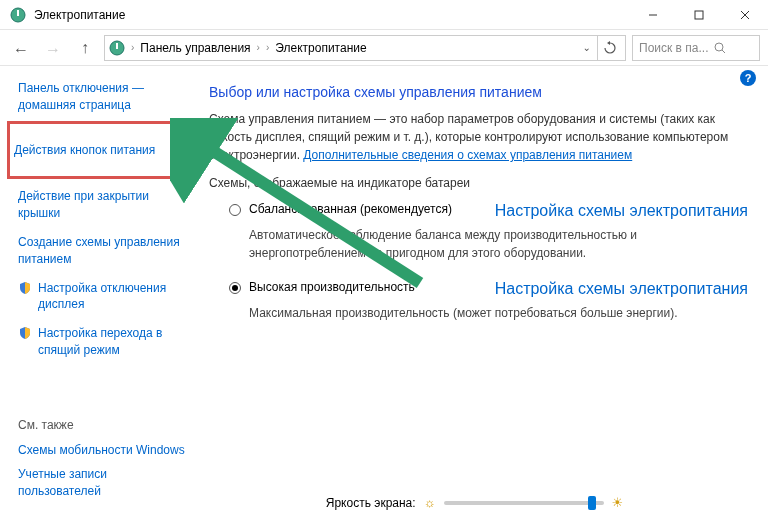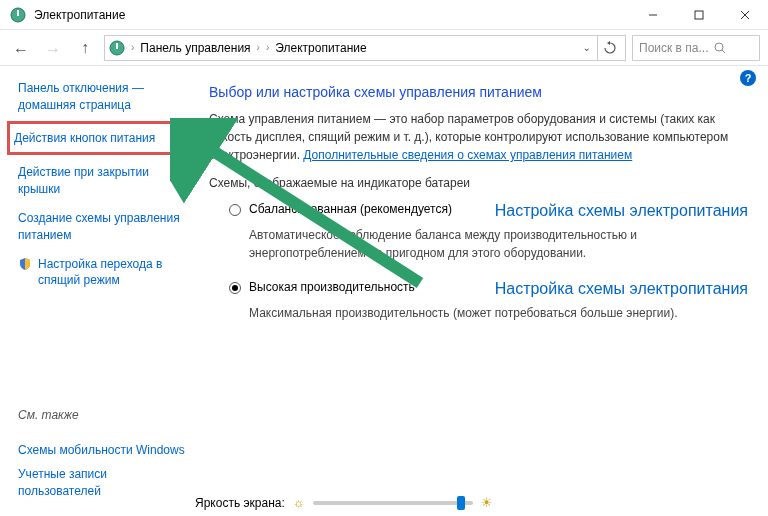--- a/index.html
+++ b/index.html
@@ -20,39 +20,39 @@
 .breadcrumb .mini-icon { width: 16px; height: 16px; }
 .refresh-btn { width: 24px; height: 24px; display: flex; align-items: center; justify-content: center; border-left: 1px solid #ccc; }
 .searchbox { width: 128px; height: 26px; border: 1px solid #ccc; display: flex; align-items: center; padding: 0 6px; gap: 6px; font-size: 12px; color: #888; }
 
 .help-icon { position: absolute; right: 12px; top: 70px; width: 16px; height: 16px; border-radius: 50%; background: #0066cc; color: #fff; font-size: 11px; display: flex; align-items: center; justify-content: center; font-weight: bold; cursor: pointer; }
 
 .content { display: flex; height: calc(100% - 66px); }
 .sidebar { width: 195px; padding: 14px 8px 8px 18px; display: flex; flex-direction: column; }
 .sidebar .home-link { color: #0066cc; margin-bottom: 10px; line-height: 1.4; cursor: pointer; }
 .sidebar .nav-link { color: #0066cc; margin-bottom: 12px; line-height: 1.4; cursor: pointer; display: flex; align-items: flex-start; gap: 6px; }
-.sidebar .nav-link.highlighted { outline: 3px solid #d9534f; padding: 6px 4px; margin-left: -8px; margin-right: -4px; }
+.sidebar .nav-link.highlighted { outline: 3px solid #d9534f; padding: 18px 4px; margin-left: -8px; margin-right: -4px; }
 .sidebar .nav-icon { width: 14px; height: 14px; flex-shrink: 0; margin-top: 1px; }
 .sidebar .spacer { flex: 1; }
-.sidebar .see-also-label { color: #555; margin-bottom: 20px; font-style: italic; }
+.sidebar .see-also-label { color: #555; margin-bottom: 10px; }
 .sidebar .see-also-link { color: #0066cc; margin-bottom: 8px; line-height: 1.4; cursor: pointer; }
 
 .main { flex: 1; padding: 18px 20px 8px 14px; position: relative; }
 .main h1 { font-size: 14px; font-weight: 400; color: #1d4ed8; margin-bottom: 10px; }
 .main .desc { font-size: 12px; color: #333; line-height: 1.5; margin-bottom: 12px; }
 .main .desc .link { color: #0066cc; text-decoration: underline; cursor: pointer; }
 .main .section-label { font-size: 12px; color: #333; margin-bottom: 12px; }
 .plan { display: flex; margin-bottom: 6px; padding-left: 20px; }
 .plan .radio { width: 12px; height: 12px; border: 1px solid #555; border-radius: 50%; margin-right: 8px; margin-top: 2px; position: relative; flex-shrink: 0; }
 .plan .radio.checked::after { content: ""; position: absolute; width: 6px; height: 6px; background: #000; border-radius: 50%; top: 2px; left: 2px; }
 .plan .plan-name { flex: 1; font-size: 12px; }
 .plan .plan-link { color: #0066cc; font-size: 16px; cursor: pointer; }
 .plan-desc { font-size: 12px; color: #444; padding-left: 40px; padding-right: 10px; line-height: 1.5; margin-bottom: 18px; }
 
-.brightness { position: absolute; bottom: 6px; left: 0; right: 14px; display: flex; align-items: center; justify-content: flex-start; gap: 8px; font-size: 12px; }
+.brightness { position: absolute; bottom: 6px; left: 0; right: 14px; display: flex; align-items: center; justify-content: center; gap: 8px; font-size: 12px; }
 .brightness .sun { font-size: 13px; }
 .brightness .track { width: 160px; height: 4px; background: #ccc; border-radius: 2px; position: relative; }
 .brightness .thumb { position: absolute; top: -5px; right: 8px; width: 8px; height: 14px; background: #0078d7; border-radius: 2px; }
 
 .arrow-annotation { position: absolute; top: 118px; left: 170px; pointer-events: none; z-index: 10; }
 </style>
 </head>
 <body>
 
 <div class="titlebar">
@@ -125,20 +125,27 @@
         <span>Действие при закрытии крышки</span>
       </div>
     <div class="nav-link">
         <span>Создание схемы управления питанием</span>
       </div>
     <div class="nav-link">
       <svg class="nav-icon" viewBox="0 0 14 14">
           <path d="M7 1 L12 3 L12 7 Q12 11 7 13 Q2 11 2 7 L2 3 Z" fill="#3a7bd5"></path>
           <path d="M7 1 L12 3 L12 7 Q12 11 7 13 Z" fill="#fdbb2d"></path>
         </svg>
+      <span>Настройка отключения дисплея</span>
+    </div>
+    <div class="nav-link">
+      <svg class="nav-icon" viewBox="0 0 14 14">
+          <path d="M7 1 L12 3 L12 7 Q12 11 7 13 Q2 11 2 7 L2 3 Z" fill="#3a7bd5"></path>
+          <path d="M7 1 L12 3 L12 7 Q12 11 7 13 Z" fill="#fdbb2d"></path>
+        </svg>
       <span>Настройка перехода в спящий режим</span>
     </div>
     <div class="spacer"></div>
     <div class="see-also-label">См. также</div>
     <div class="see-also-link">Схемы мобильности Windows</div>
     <div class="see-also-link">Учетные записи пользователей</div>
   </div>
 
   <div class="main">
     <h1>Выбор или настройка схемы управления питанием</h1>

